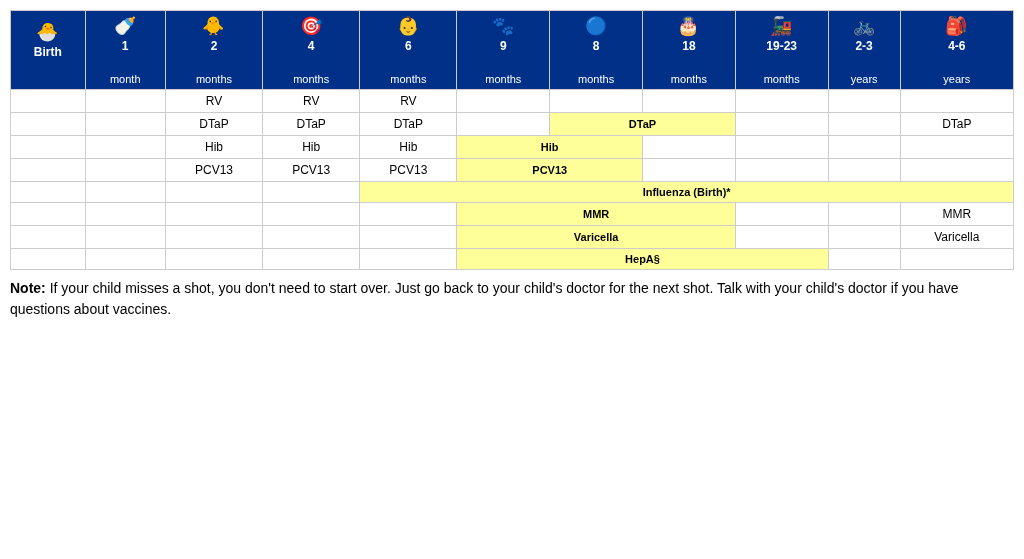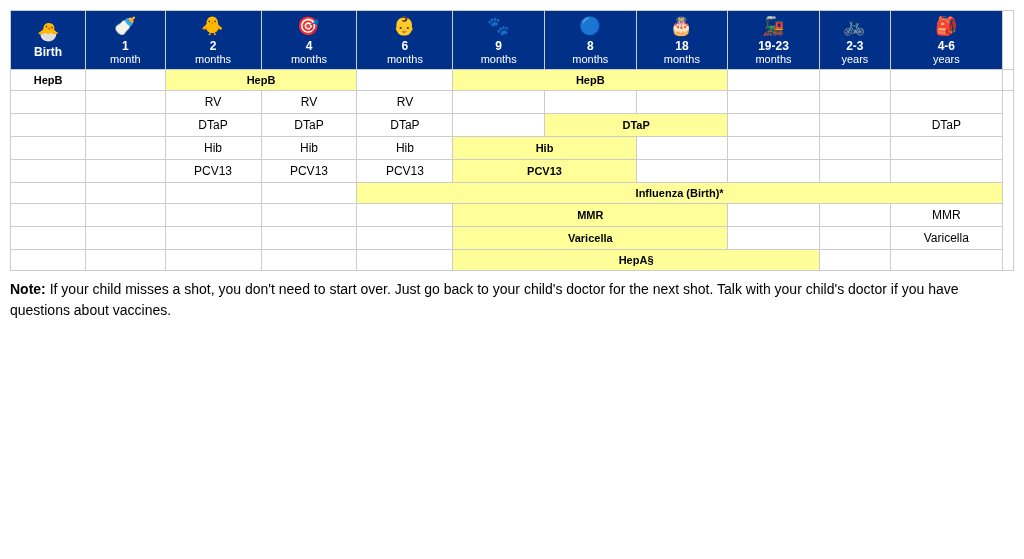--- a/index.html
+++ b/index.html
@@ -41,20 +41,21 @@
     .header-label {
       display: block;
       font-size: 12px;
       font-weight: bold;
     }
 
     .header-sublabel {
       display: block;
       font-size: 11px;
       font-weight: normal;
+      margin-top: 20px;
     }
 
     .yellow-cell {
       background-color: #ffff99;
       font-weight: bold;
       font-size: 11px;
     }
 
     .row-label {
       text-align: left;
@@ -132,31 +133,20 @@
           <span class="header-sublabel">years</span>
         </th>
         <th class="header-cell">
           <span class="header-icon">🎒</span>
           <span class="header-label">4-6</span>
           <span class="header-sublabel">years</span>
         </th>
       </tr>
   </thead>
   <tbody id="table-body">
-  <tr>
-        <td class="row-label">HepB</td>
-        <td></td>
-        <td class="yellow-cell" colspan="2">HepB</td>
-        <td></td>
-        <td class="yellow-cell" colspan="3">HepB</td>
-        <td></td>
-        <td></td>
-        <td></td>
-        <td></td>
-      </tr>
       <tr>
         <td></td>
         <td></td>
         <td>RV</td>
         <td>RV</td>
         <td>RV</td>
         <td></td>
         <td></td>
         <td></td>
         <td></td>

